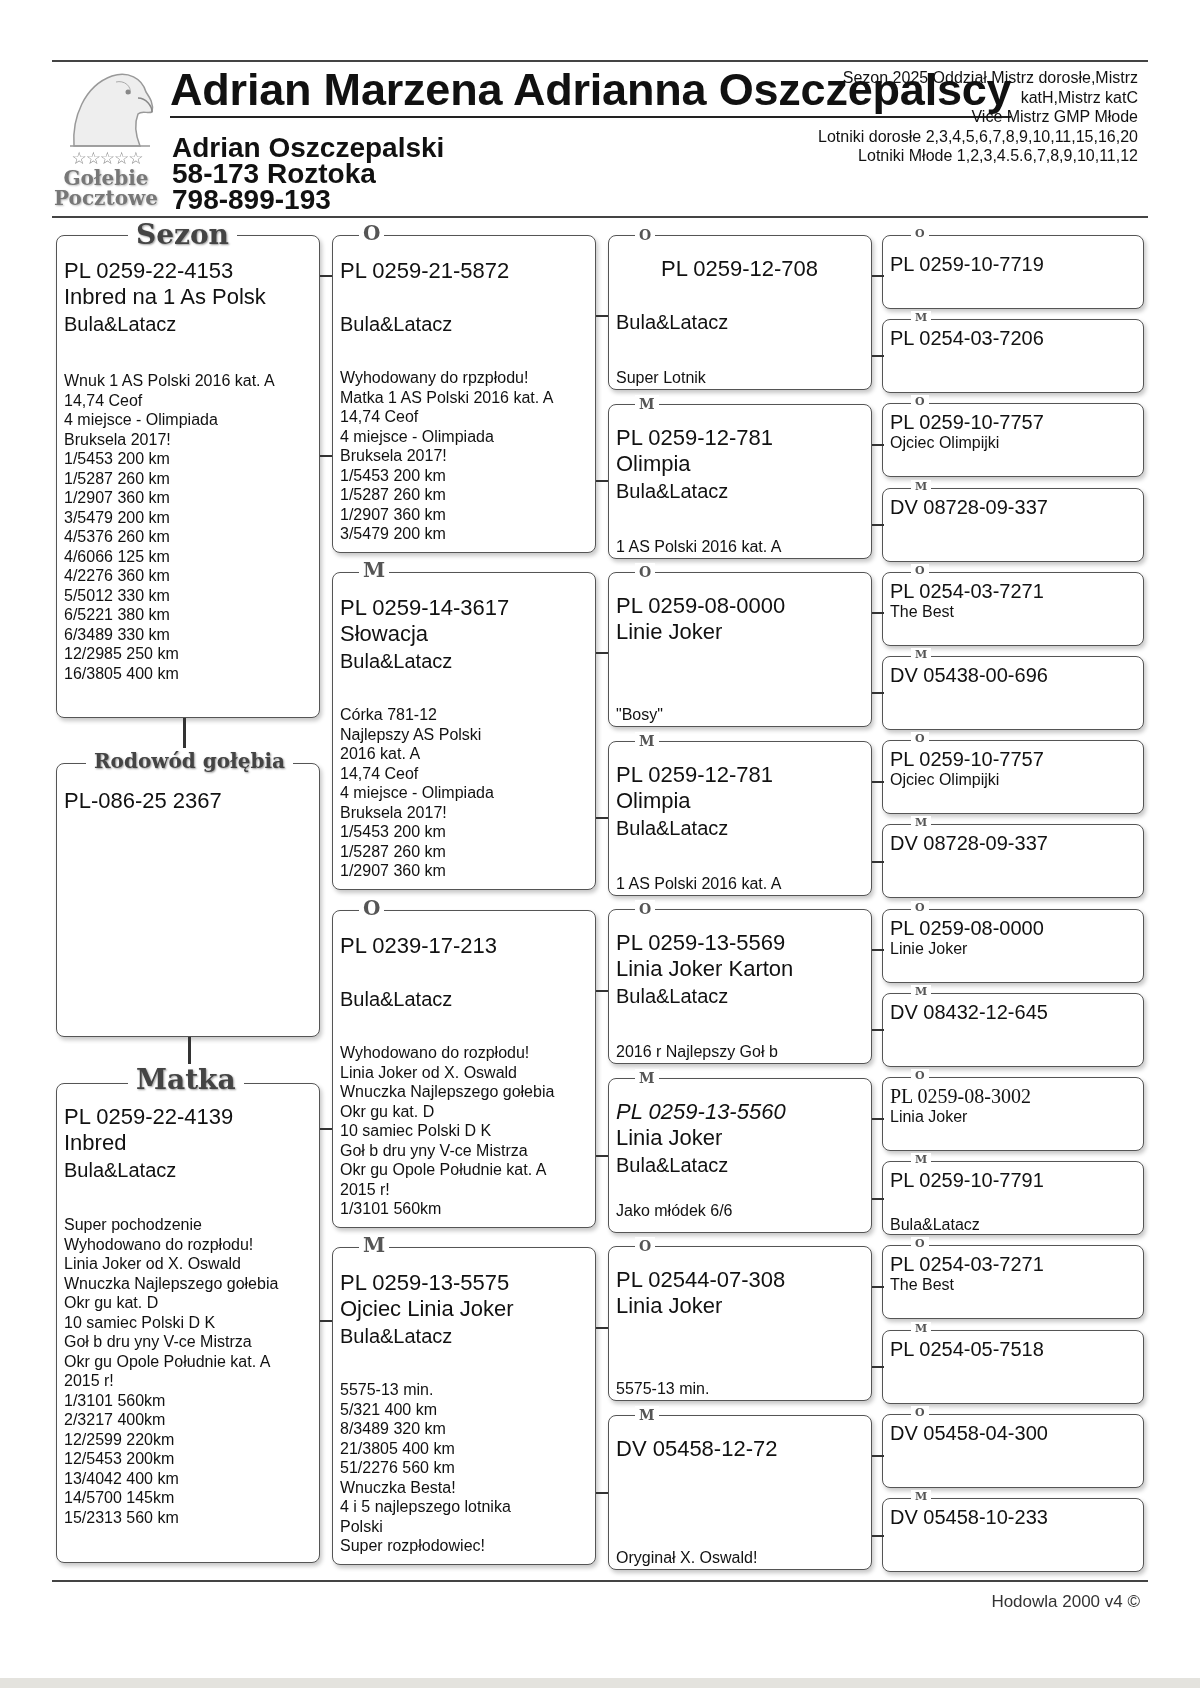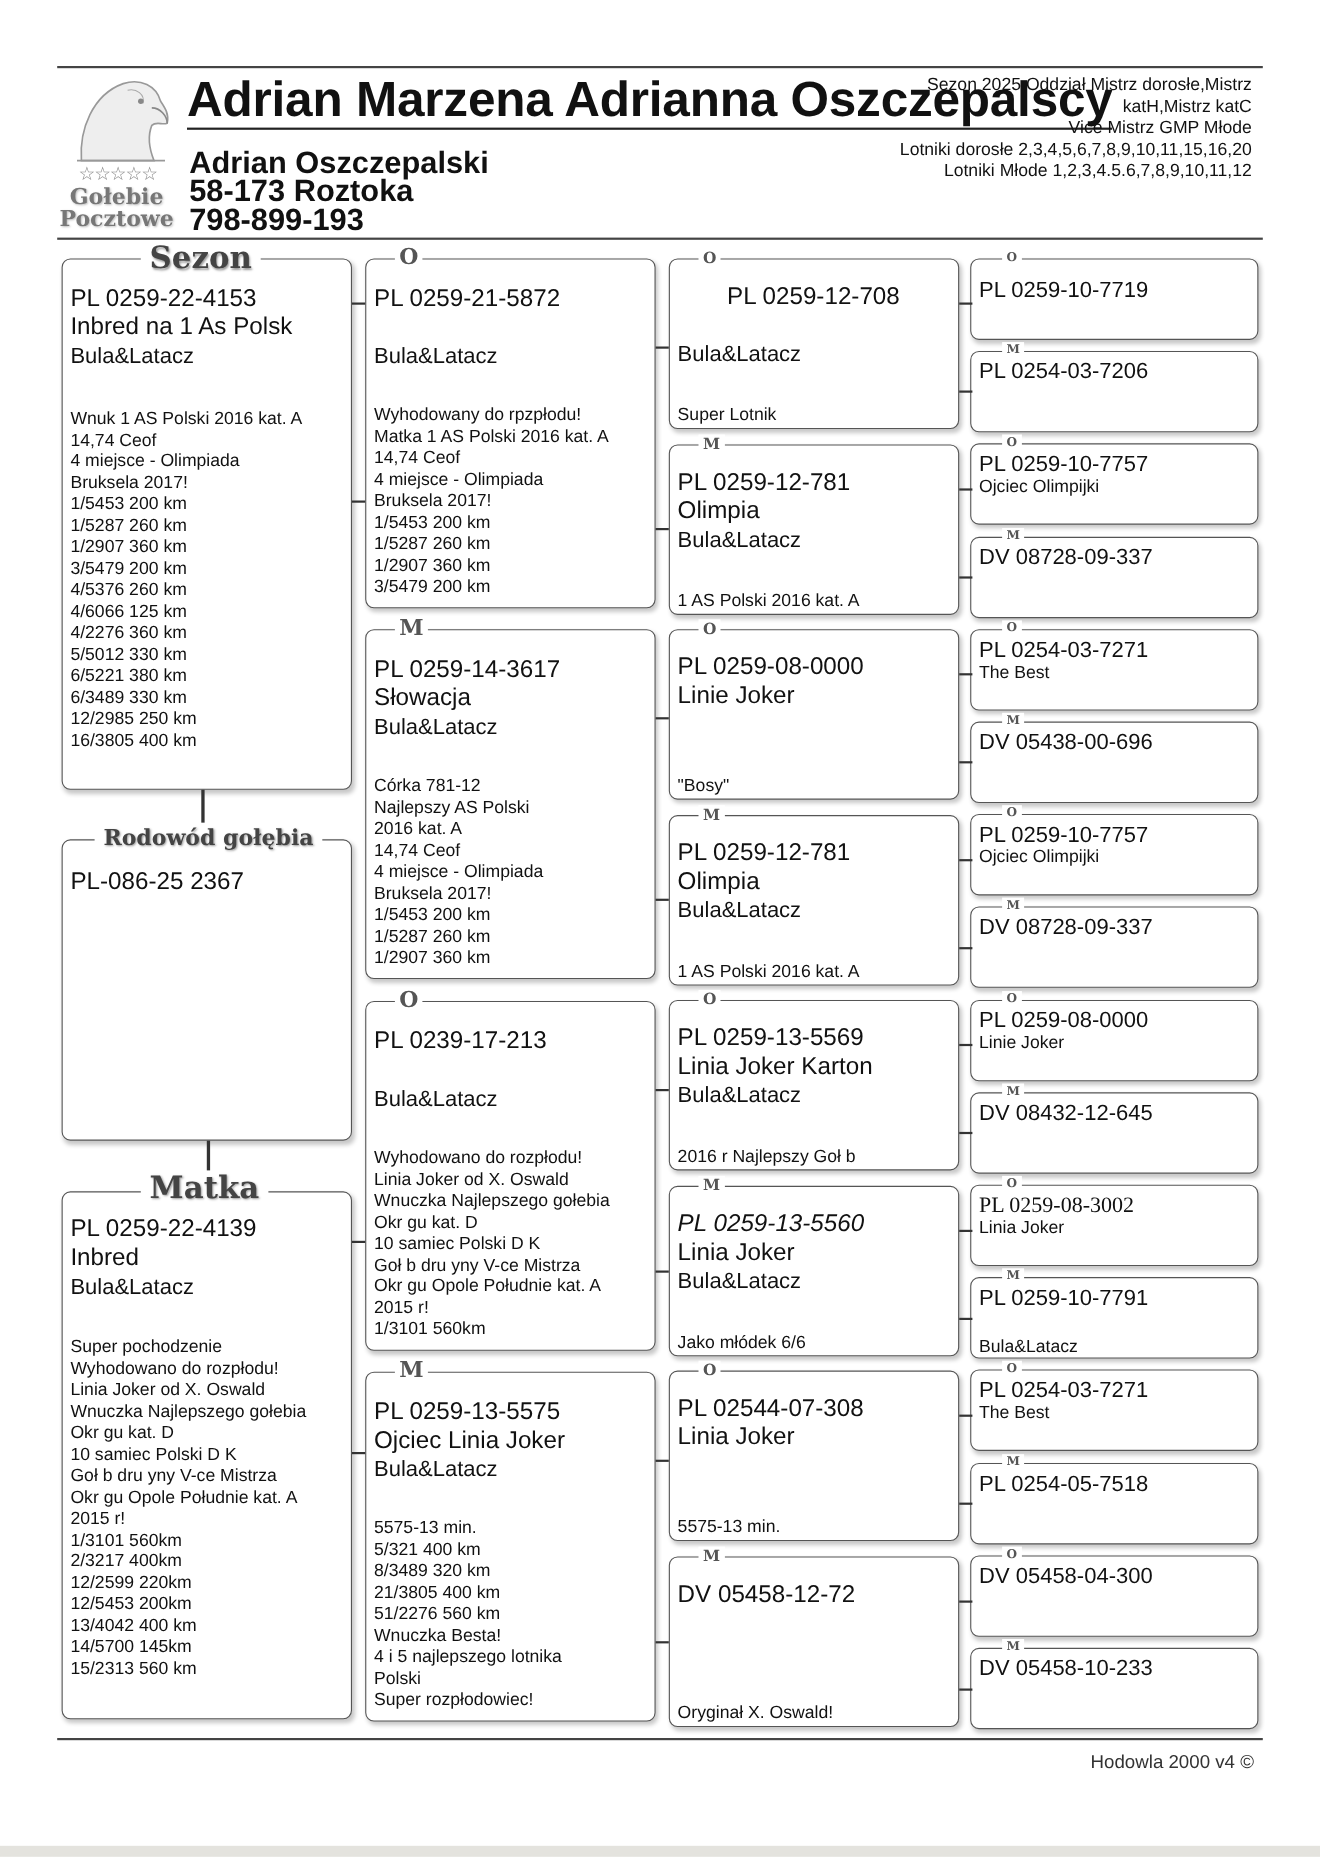--- a/index.html
+++ b/index.html
@@ -228,21 +228,21 @@
       <div class="big" style="top:20px;">PL 0259-13-5569</div>
       <div class="big" style="top:46px;">Linia Joker Karton</div>
       <div class="mid" style="top:74px;">Bula&amp;Latacz</div>
       <div class="small" style="bottom:2px;">2016 r Najlepszy Goł  b</div>
     </div>
     <div class="box" style="left:608px; top:1077.5px; width:264px; height:155px;">
       <div class="tag" style="left:26px; font-size:14px; top:-10px;">M</div>
       <div class="big" style="top:20px;font-style:italic;">PL 0259-13-5560</div>
       <div class="big" style="top:46px;">Linia Joker</div>
       <div class="mid" style="top:74px;">Bula&amp;Latacz</div>
-      <div class="small" style="bottom:2px;">Jako młódek 6/6</div>
+      <div class="small" style="bottom:12px;">Jako młódek 6/6</div>
     </div>
     <div class="box" style="left:608px; top:1246px; width:264px; height:155px;">
       <div class="tag" style="left:26px; font-size:14px; top:-10px;">O</div>
       <div class="big" style="top:20px;">PL 02544-07-308</div>
       <div class="big" style="top:46px;">Linia Joker</div>
       <div class="mid" style="top:74px;"></div>
       <div class="small" style="bottom:2px;">5575-13 min.</div>
     </div>
     <div class="box" style="left:608px; top:1414.5px; width:264px; height:155px;">
       <div class="tag" style="left:26px; font-size:14px; top:-10px;">M</div>

